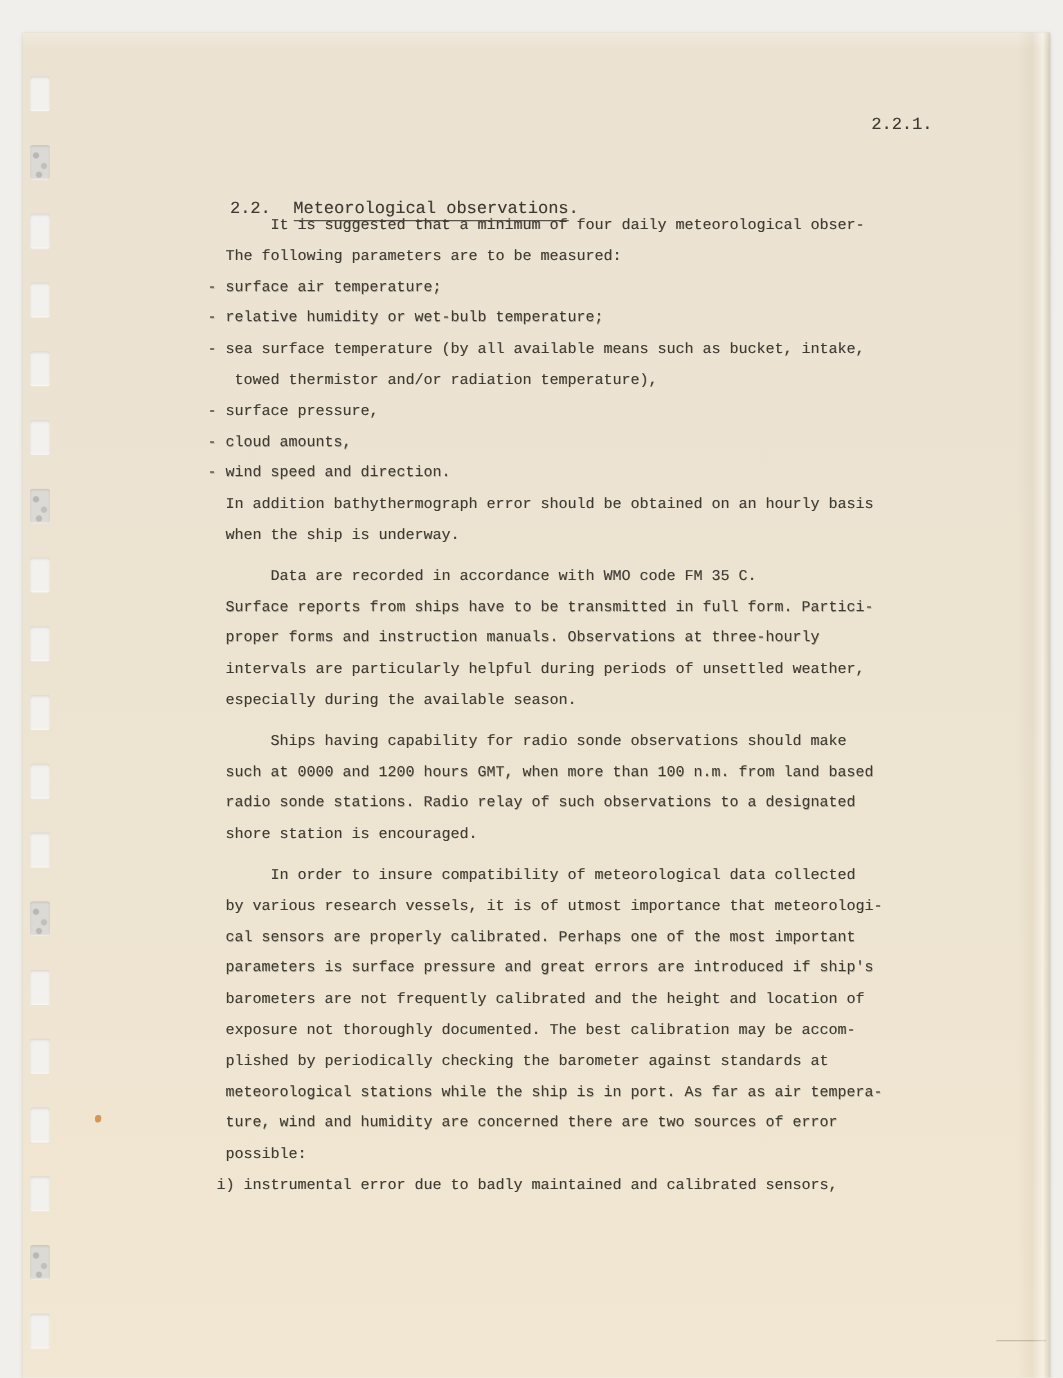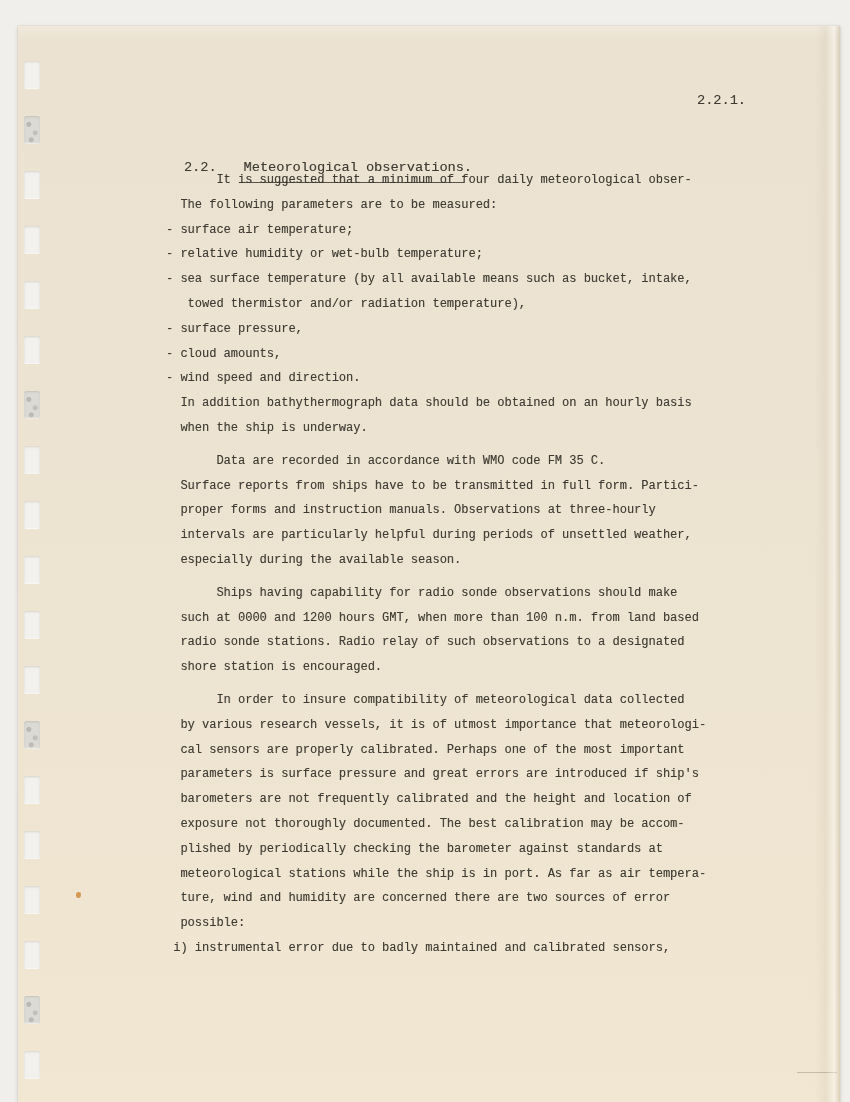--- a/index.html
+++ b/index.html
@@ -50,24 +50,24 @@
     text-shadow:0.3px 0.3px 0 rgba(58,54,44,0.35);
   }
   .page-number{
     position:absolute;left:679px;top:66px;
     font-size:13.6px;line-height:18px;white-space:pre;
   }
   .heading-row{
     position:absolute;left:117px;top:112px;
     font-size:13.6px;line-height:20px;white-space:pre;
   }
-  .section-number{display:inline-block;margin-right:27px;}
+  .section-number{display:inline-block;margin-right:18px;}
   .section-title{
     border-bottom:1.5px solid rgba(61,58,50,0.85);
-    padding-bottom:7px;
+    padding-bottom:1px;
   }
   .body-text{
     position:absolute;left:148px;top:142px;width:640px;
     font-size:12px;line-height:24.8px;
   }
   .para{margin:0;}
   .para + .para{margin-top:8px;}
   .ln{white-space:pre;height:24.8px;}
   
   .speck{
@@ -116,21 +116,21 @@
       <div class="para">
         <div class="ln">       It is suggested that a minimum of four daily meteorological obser-</div>
         <div class="ln">  The following parameters are to be measured:</div>
         <div class="ln">- surface air temperature;</div>
         <div class="ln">- relative humidity or wet-bulb temperature;</div>
         <div class="ln">- sea surface temperature (by all available means such as bucket, intake,</div>
         <div class="ln">   towed thermistor and/or radiation temperature),</div>
         <div class="ln">- surface pressure,</div>
         <div class="ln">- cloud amounts,</div>
         <div class="ln">- wind speed and direction.</div>
-        <div class="ln">  In addition bathythermograph data should be obtained on an hourly basis</div>
+        <div class="ln">  In addition bathythermograph error should be obtained on an hourly basis</div>
         <div class="ln">  when the ship is underway.</div>
       </div>
 
       <div class="para">
         <div class="ln">       Data are recorded in accordance with WMO code FM 35 C.</div>
         <div class="ln">  Surface reports from ships have to be transmitted in full form. Partici-</div>
         <div class="ln">  proper forms and instruction manuals. Observations at three-hourly</div>
         <div class="ln">  intervals are particularly helpful during periods of unsettled weather,</div>
         <div class="ln">  especially during the available season.</div>
       </div>

